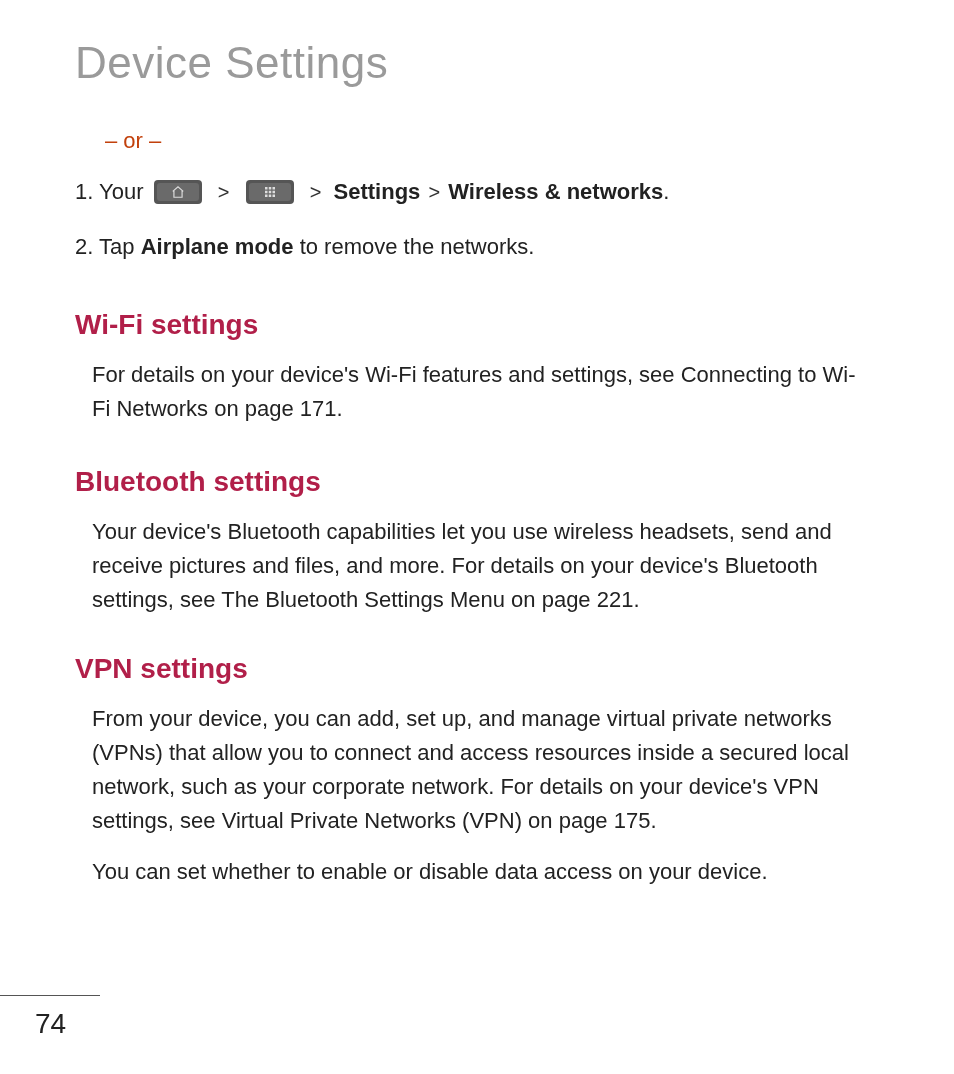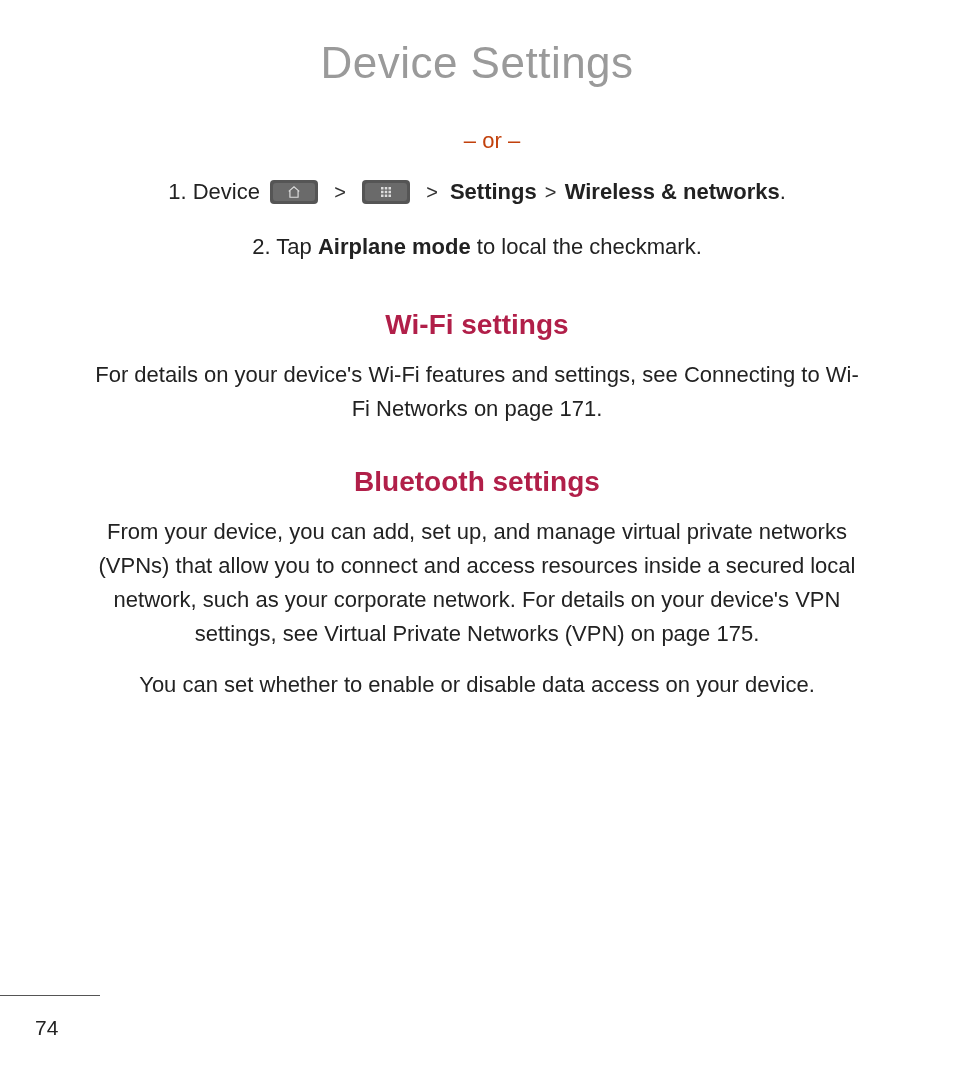--- a/index.html
+++ b/index.html
@@ -12,21 +12,20 @@
     font-family: "Optima", "Candara", "Segoe UI", "Helvetica Neue", Arial, sans-serif;
     color: #222;
     -webkit-font-smoothing: antialiased;
   }
   .page {
     position: relative;
     width: 954px;
     height: 1074px;
     box-sizing: border-box;
     padding: 38px 75px 0 75px;
-    text-align: center;
   }
   .title {
     font-size: 44px;
     font-weight: 400;
     color: #9a9a9a;
     letter-spacing: 0.5px;
     margin: 0 0 40px 0;
     font-family: "Optima", "Candara", "Helvetica Neue", Arial, sans-serif;
   }
   .or-line {
@@ -91,36 +90,36 @@
   }
   .footer-line {
     border-top: 1.2px solid #555;
     width: 100px;
     margin-left: 0;
   }
   .page-num {
     position: absolute;
     left: 35px;
     bottom: 34px;
-    font-size: 21px;
+    font-size: 28px;
     color: #222;
   }
 </style>
 </head>
 <body>
 
 <div class="page">
 
   <h1 class="title">Device Settings</h1>
 
   <p class="or-line">– or –</p>
 
   <p class="step">
     <span class="num">1.</span>
-    <span>Device</span>
+    <span>Your</span>
     <span class="btn-icon">
       <svg viewBox="0 0 24 24" fill="none" stroke="#ddd" stroke-width="2">
         <path d="M3 11 L12 3 L21 11 M5 10 V21 H19 V10"></path>
       </svg>
     </span>
     <span class="chev">&gt;</span>
     <span class="btn-icon grid-icon">
       <svg viewBox="0 0 24 24" fill="#ddd">
         <rect x="2" y="2" width="5" height="5"></rect>
           <rect x="9.5" y="2" width="5" height="5"></rect>
@@ -136,28 +135,30 @@
     <span class="chev">&gt;</span>
     <span class="bold">Settings</span>
     <span class="chev" style="margin:0 2px 2px 2px;">&gt;</span>
     <span class="bold">Wireless &amp; networks</span><span>.</span>
   </p>
 
   <p class="step">
     <span class="num">2.</span>
     <span>Tap</span>
     <span class="bold">Airplane mode</span>
-    <span>to local the checkmark.</span>
+    <span>to remove the networks.</span>
   </p>
 
   <h2 class="sec-head" style="margin-top:46px;">Wi-Fi settings</h2>
   <p class="sec-body">For details on your device's Wi-Fi features and settings, see Connecting to Wi-Fi Networks on page 171.</p>
 
   <h2 class="sec-head" style="margin-top:40px;">Bluetooth settings</h2>
+  <p class="sec-body">Your device's Bluetooth capabilities let you use wireless headsets, send and receive pictures and files, and more. For details on your device's Bluetooth settings, see The Bluetooth Settings Menu on page 221.</p>
 
+  <h2 class="sec-head" style="margin-top:36px;">VPN settings</h2>
   <p class="sec-body">From your device, you can add, set up, and manage virtual private networks (VPNs) that allow you to connect and access resources inside a secured local network, such as your corporate network. For details on your device's VPN settings, see Virtual Private Networks (VPN) on page 175.</p>
 
   <p class="sec-body">You can set whether to enable or disable data access on your device.</p>
 
   <div class="footer-line" style="position:absolute; bottom:78px; left:0;"></div>
   <div class="page-num">74</div>
 
 </div>
 
 </body></html>

